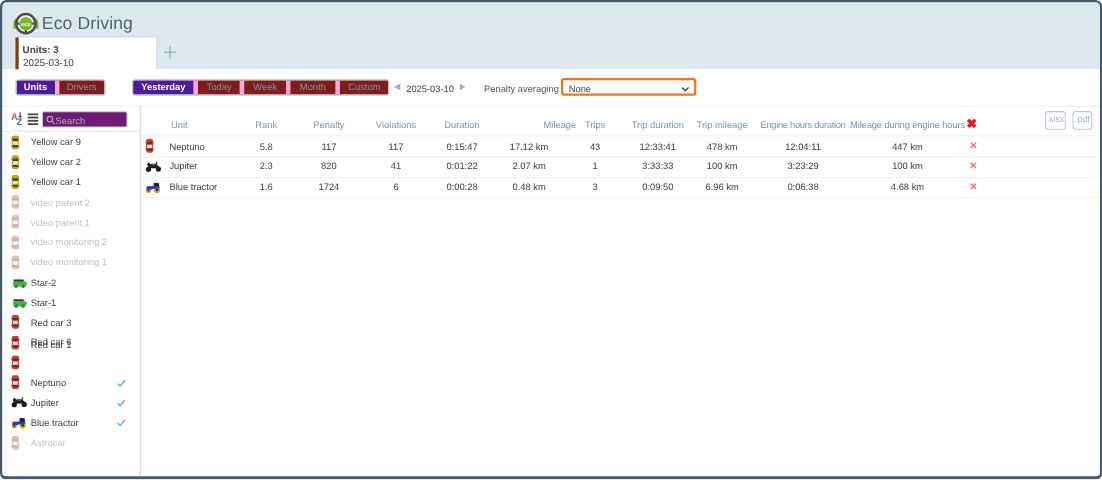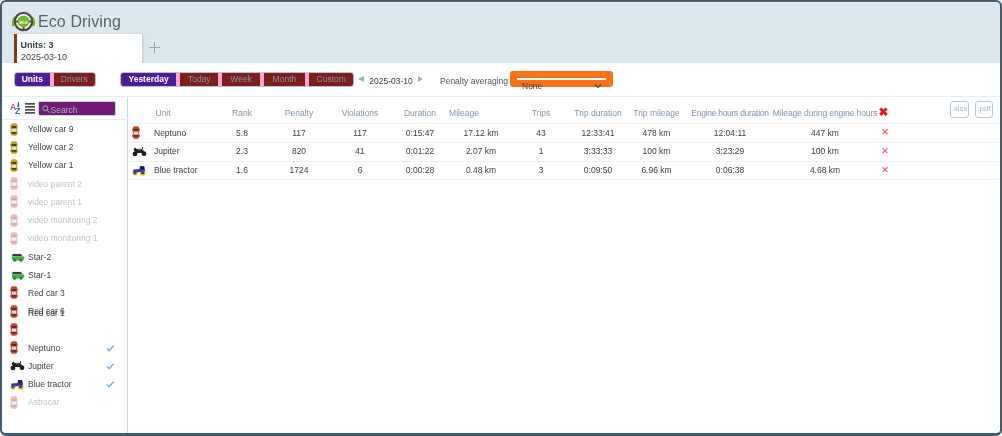--- a/index.html
+++ b/index.html
@@ -16,21 +16,21 @@
 #plus:after{content:"";position:absolute;left:4.7px;top:0;width:1.6px;height:11px;background:#90a5b2}
 
 #tb{left:2px;top:63px;width:998px;height:34px;background:#fff;border-bottom:1px solid #e9eef1}
 .grp{position:absolute;top:71.5px;height:15px;border:1px solid #b7c5cf;border-radius:3px;overflow:hidden;display:flex;z-index:2;background:#fff}
 .seg{height:100%;font-size:8.5px;line-height:13px;text-align:center;color:#7d95a6;background:#7f1d1d;border-left:4px solid #f9a8d4}
 .seg:first-child{border-left:none}
 .seg.sel{background:#4c1d95;color:#fff;font-weight:bold}
 .arr{position:absolute;width:0;height:0;border-style:solid}
 #dtxt{left:361px;top:76px;width:60px;text-align:center;font-size:8.5px;color:#3a4248}
 #plbl{left:440px;top:76px;font-size:8.5px;color:#4d575e}
-#psel{left:510px;top:71px;width:103px;height:15.5px;border:7px solid #f97316;border-radius:3px;background:#fff}
+#psel{left:510px;top:71px;width:123px;height:15.5px;border:2px solid #f97316;border-radius:3px;background:#fff}
 #psel span{position:absolute;left:5px;top:3px;font-size:8.5px;color:#444}
 #psel svg{position:absolute;right:4px;top:4px}
 
 #side{left:2px;top:97px;width:125.5px;height:336px;background:#fff;border-right:1px solid #c9d8e1}
 #search{left:37.5px;top:100.5px;width:78px;height:15.5px;border:1px solid #c9d2d8;border-radius:2px;background:#701a75;z-index:2}
 #search span{position:absolute;left:12px;top:3px;font-size:8.5px;color:#a9b4bc}
 .uname{position:absolute;left:28px;font-size:8.5px;color:#3b4247;white-space:nowrap;z-index:2}
 .uname.dis{color:#bcc4cb}
 .uicon{position:absolute;left:10px;width:16px;height:13px;z-index:2;display:flex;align-items:center}
 .chk{position:absolute;left:105px;width:10px;height:10px;z-index:2}
@@ -296,21 +296,21 @@
         </svg>
       </div>
       <div class="uname dis" style="top:397.29999999999995px">Astrocar</div>
     </div>
 
   <div class="th" style="left:155.5px">Unit</div>
   <div class="th" style="left:242px;transform:translateX(-50%)">Rank</div>
   <div class="th" style="left:299px;transform:translateX(-50%)">Penalty</div>
   <div class="th" style="left:360px;transform:translateX(-50%)">Violations</div>
   <div class="th" style="left:420px;transform:translateX(-50%)">Duration</div>
-  <div class="th" style="left:464px;transform:translateX(-50%)">Mileage</div>
+  <div class="th" style="left:509px;transform:translateX(-50%)">Mileage</div>
   <div class="th" style="left:541px;transform:translateX(-50%)">Trips</div>
   <div class="th" style="left:598px;transform:translateX(-50%)">Trip duration</div>
   <div class="th" style="left:656.5px;transform:translateX(-50%)">Trip mileage</div>
   <div class="th" style="left:730px;transform:translateX(-50%);letter-spacing:-0.28px">Engine hours duration</div>
   <div class="th" style="left:825px;transform:translateX(-50%);letter-spacing:-0.1px">Mileage during engine hours</div>
   <div class="abs" style="left:878.5px;top:105px;width:11px;font-size:11.8px;font-weight:bold;color:#e8151a">✖</div>
   <div class="expbtn" style="left:950px;width:19px">.xlsx</div>
   <div class="expbtn" style="left:975px;width:18px">.pdf</div>
   <div id="rows">
       <div class="rowline" style="top:122.8px"></div>

